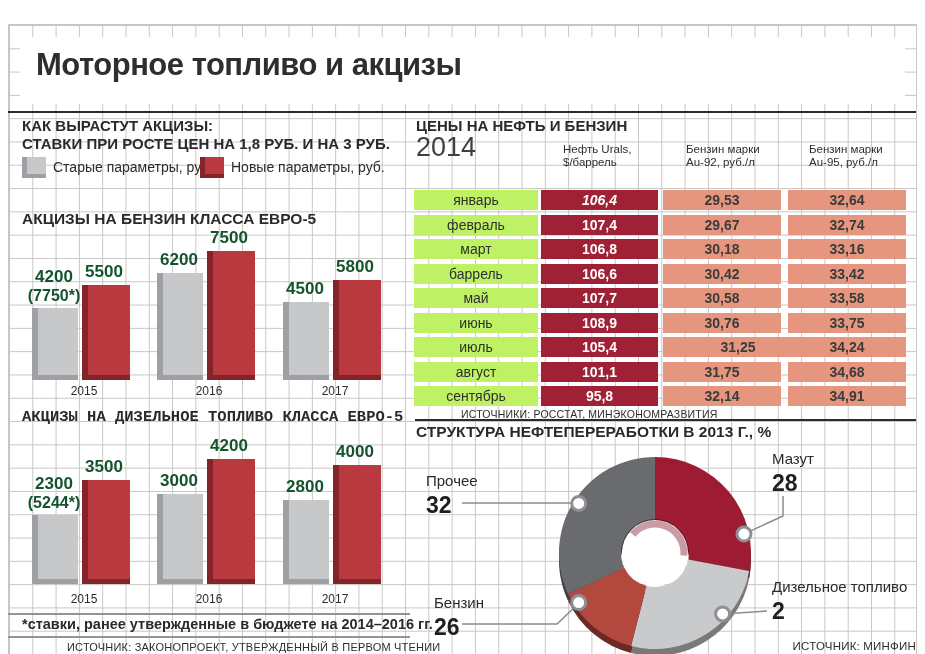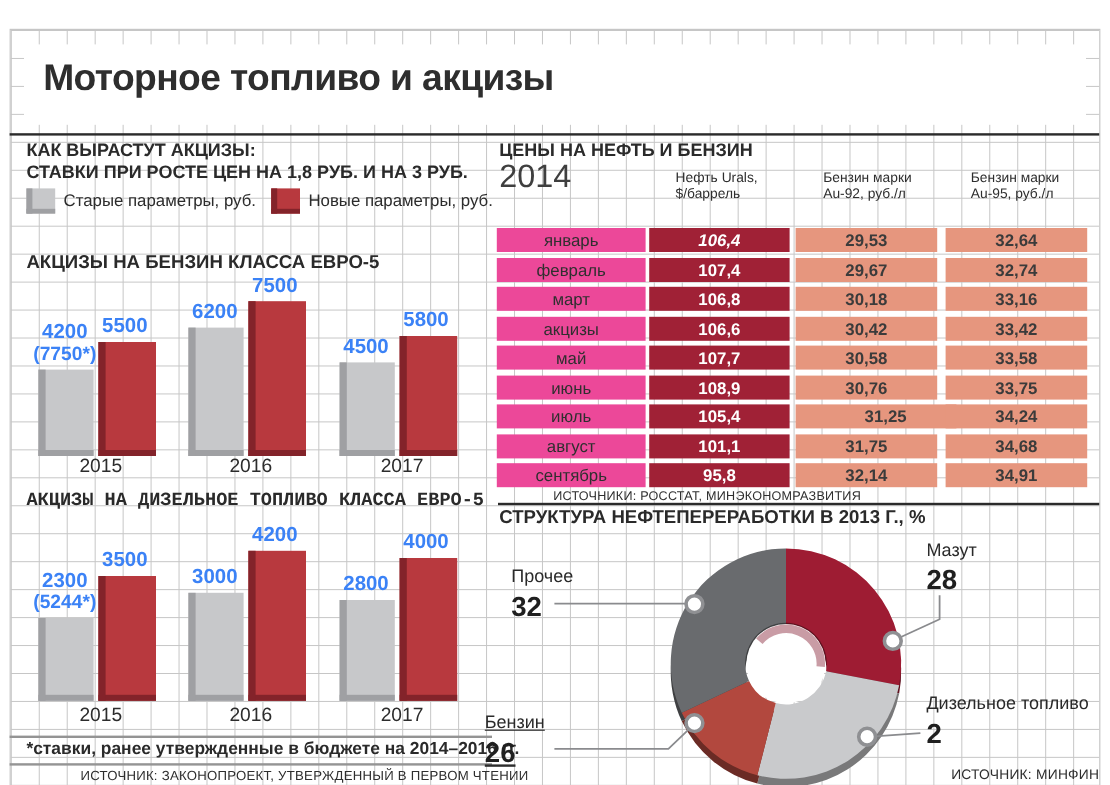--- a/index.html
+++ b/index.html
@@ -21,30 +21,30 @@
   .cube{position:absolute;left:0;top:0;width:19px;height:17px;}
   .cube-old{background:#c7c8ca;border-left:5px solid #9fa0a3;border-bottom:4px solid #9fa0a3;}
   .cube-new{background:#b8393e;border-left:5px solid #83232a;border-bottom:4px solid #83232a;}
   .legend-label{position:absolute;left:31px;top:2px;font-size:14px;color:#2c2c2c;white-space:nowrap;}
   .bar-chart{position:absolute;left:8px;width:400px;}
   .bar-group{position:absolute;top:0;height:100%;width:104px;}
   .bar{position:absolute;}
   .bar-old{background:#c7c8ca;border-left:6px solid #9fa0a3;border-bottom:5px solid #9fa0a3;}
   .bar-new{background:#b8393e;border-left:6px solid #83232a;border-bottom:5px solid #83232a;}
   .bar-label{position:absolute;font-size:17px;font-weight:bold;line-height:1.08;
-      text-align:center;color:#3b82f6;white-space:nowrap;}
+      text-align:center;color:#14532d;white-space:nowrap;}
   .bar-label .sub{font-size:16px;}
-  .year-label{position:absolute;font-size:16px;color:#2c2c2c;text-align:center;}
+  .year-label{position:absolute;font-size:12px;color:#2c2c2c;text-align:center;}
   .footnote{position:absolute;left:22px;top:600px;font-size:14.5px;font-weight:bold;color:#2a2a2a;}
   .source{position:absolute;font-size:11px;color:#2e2e2e;letter-spacing:0.2px;padding-left:45px;}
   .year-big{position:absolute;left:416px;top:116px;font-size:27px;color:#3f3f3f;}
   .th{position:absolute;top:127px;font-size:11.5px;line-height:13px;color:#2e2e2e;white-space:pre-line;}
   .tcell{position:absolute;height:19.5px;display:flex;align-items:center;justify-content:center;
       font-size:14px;}
-  .cell-month{background:#ec4899;color:#2f2f2f;font-weight:500;}
+  .cell-month{background:#bef264;color:#2f2f2f;font-weight:500;}
   .cell-oil{background:#a02136;color:#ffffff;font-weight:bold;}
   .cell-a92,.cell-a95{background:#e6967e;color:#3b3b3b;font-weight:bold;}
   .pie-label{position:absolute;}
   .pie-name{font-size:15px;font-weight:500;color:#2a2a2a;white-space:nowrap;}
   .pie-value{font-size:23px;font-weight:800;color:#1f1f1f;margin-top:3px;}
   #donut-svg{position:absolute;left:405px;top:425px;}
 </style>
 </head>
 <body>
 
@@ -58,21 +58,21 @@
 
   <div class="sec-title" style="left:22px;top:101px;">
     <div>КАК ВЫРАСТУТ АКЦИЗЫ:</div>
     <div>СТАВКИ ПРИ РОСТЕ ЦЕН НА 1,8 РУБ. И НА 3 РУБ.</div>
   </div>
 
   <div class="legend-item" style="left:22px;width:185px;">
     <span class="cube cube-old"></span>
     <span class="legend-label">Старые параметры, руб.</span>
   </div>
-  <div class="legend-item" style="left:226px;width:185px;">
+  <div class="legend-item" style="left:200px;width:185px;">
     <span class="cube cube-new"></span>
     <span class="legend-label">Новые параметры, руб.</span>
   </div>
 
   <div class="chart-title" style="left:22px;top:194px;">АКЦИЗЫ НА БЕНЗИН КЛАССА ЕВРО-5</div>
   <div class="bar-chart" id="chart-benzin" style="top:212px;height:170px;">
       <div class="bar-group" style="left: 24px;">
         <div class="bar bar-old" style="left: 0px; bottom: 18px; width: 40px; height: 67px;"></div>
         <div class="bar bar-new" style="left: 50px; bottom: 18px; width: 42px; height: 90px;"></div>
         <div class="bar-label" style="left: -8px; bottom: 94px; width: 60px;">
@@ -154,21 +154,21 @@
       <div class="tcell cell-a92" style="left: 663px; top: 174px; width: 118px;">29,53</div>
       <div class="tcell cell-a95" style="left: 788px; top: 174px; width: 118px;">32,64</div>
       <div class="tcell cell-month" style="left: 414px; top: 199px; width: 124px;">февраль</div>
       <div class="tcell cell-oil" style="left: 541px; top: 199px; width: 117px;">107,4</div>
       <div class="tcell cell-a92" style="left: 663px; top: 199px; width: 118px;">29,67</div>
       <div class="tcell cell-a95" style="left: 788px; top: 199px; width: 118px;">32,74</div>
       <div class="tcell cell-month" style="left: 414px; top: 223px; width: 124px;">март</div>
       <div class="tcell cell-oil" style="left: 541px; top: 223px; width: 117px;">106,8</div>
       <div class="tcell cell-a92" style="left: 663px; top: 223px; width: 118px;">30,18</div>
       <div class="tcell cell-a95" style="left: 788px; top: 223px; width: 118px;">33,16</div>
-      <div class="tcell cell-month" style="left: 414px; top: 248px; width: 124px;">акцизы</div>
+      <div class="tcell cell-month" style="left: 414px; top: 248px; width: 124px;">баррель</div>
       <div class="tcell cell-oil" style="left: 541px; top: 248px; width: 117px;">106,6</div>
       <div class="tcell cell-a92" style="left: 663px; top: 248px; width: 118px;">30,42</div>
       <div class="tcell cell-a95" style="left: 788px; top: 248px; width: 118px;">33,42</div>
       <div class="tcell cell-month" style="left: 414px; top: 272px; width: 124px;">май</div>
       <div class="tcell cell-oil" style="left: 541px; top: 272px; width: 117px;">107,7</div>
       <div class="tcell cell-a92" style="left: 663px; top: 272px; width: 118px;">30,58</div>
       <div class="tcell cell-a95" style="left: 788px; top: 272px; width: 118px;">33,58</div>
       <div class="tcell cell-month" style="left: 414px; top: 297px; width: 124px;">июнь</div>
       <div class="tcell cell-oil" style="left: 541px; top: 297px; width: 117px;">108,9</div>
       <div class="tcell cell-a92" style="left: 663px; top: 297px; width: 118px;">30,76</div>
@@ -213,21 +213,21 @@
     </svg>
 
   <div class="pie-label" style="left:426px;top:456px;">
     <div class="pie-name">Прочее</div>
     <div class="pie-value">32</div>
   </div>
   <div class="pie-label" style="left:772px;top:434px;">
     <div class="pie-name">Мазут</div>
     <div class="pie-value">28</div>
   </div>
-  <div class="pie-label" style="left:404px;top:578px;text-decoration:underline;">
+  <div class="pie-label" style="left:434px;top:578px;">
     <div class="pie-name">Бензин</div>
     <div class="pie-value">26</div>
   </div>
   <div class="pie-label" style="left:772px;top:562px;">
     <div class="pie-name">Дизельное топливо</div>
     <div class="pie-value">2</div>
   </div>
 
   <div class="source" style="right:9px;top:624px;font-size:11.5px;">ИСТОЧНИК: МИНФИН</div>
 </div>

